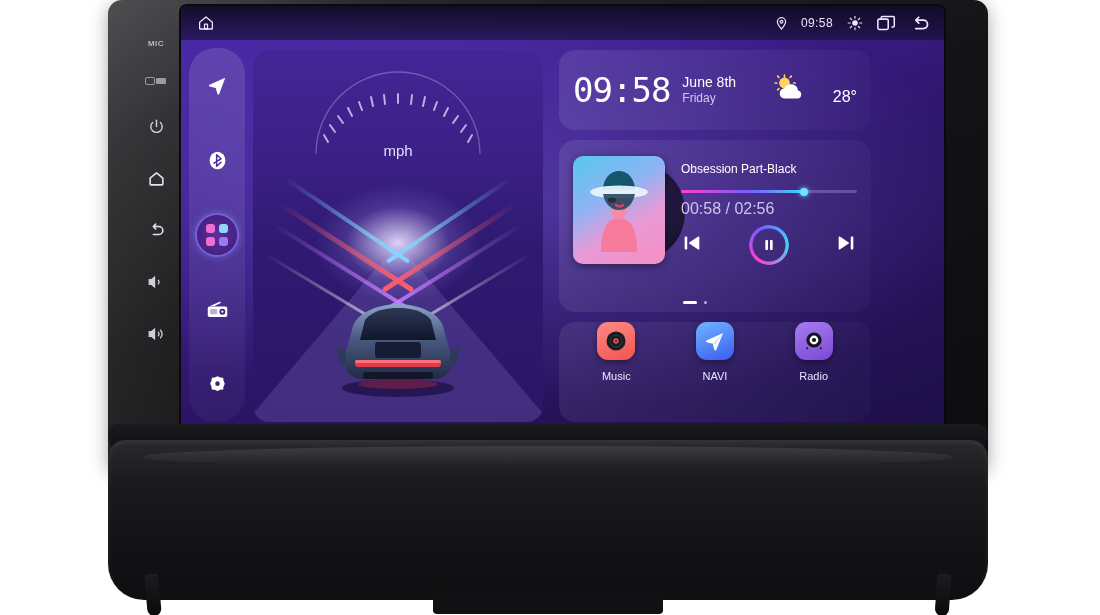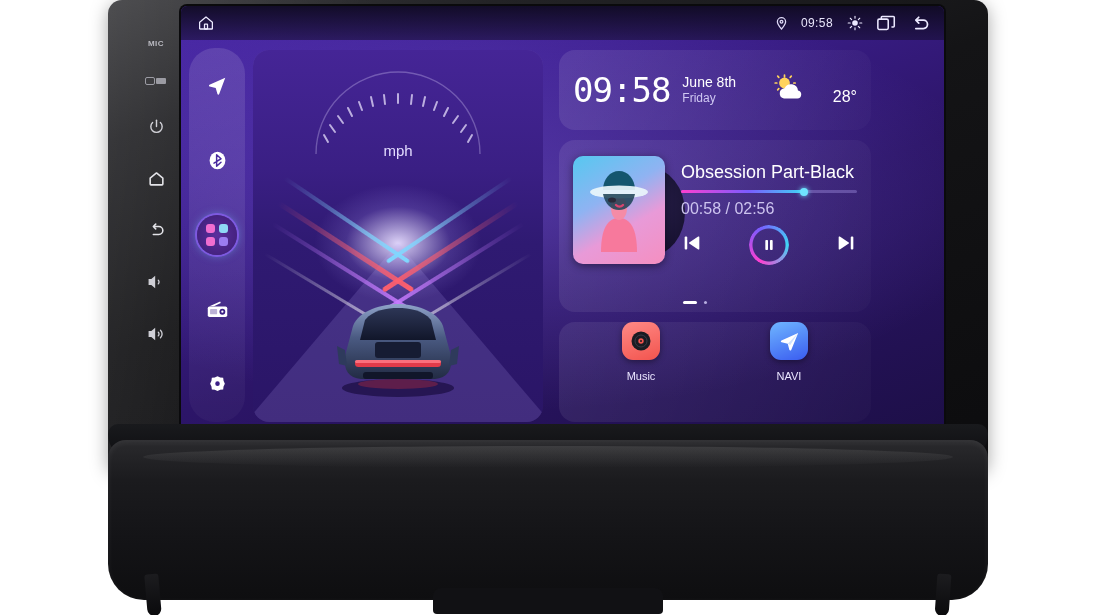--- a/index.html
+++ b/index.html
@@ -171,21 +171,21 @@
   .artwrap{ position:absolute; left:14px; top:16px; width:96px; height:112px; }
   .vinyl{
     position:absolute; right:-16px; top:12px; width:70px; height:88px;
     border-radius:50%; background:radial-gradient(circle at 40% 40%,#2b2250,#120d28);
   }
   .art{
     position:absolute; left:0; top:0; width:92px; height:108px; border-radius:10px;
     background:linear-gradient(150deg,#56c8f0 0%,#8fb3f2 38%,#e89ad8 64%,#f58fc0 100%);
     overflow:hidden; box-shadow:0 2px 8px rgba(0,0,0,.45);
   }
-  .mtitle{ position:absolute; left:122px; top:22px; font-size:18px; color:#fff; }
+  .mtitle{ position:absolute; left:122px; top:22px; font-size:12px; color:#fff; }
   .pbar{ position:absolute; left:122px; top:50px; width:176px; height:3px; border-radius:2px;
          background:rgba(190,175,255,.32); }
   .pfill{ position:absolute; left:0; top:0; height:3px; border-radius:2px;
           background:linear-gradient(90deg,#ff3fd0,#7a5cff 55%,#3fd6f5); }
   .pthumb{ position:absolute; top:-2.5px; width:8px; height:8px; border-radius:50%;
            background:#6fe3ff; box-shadow:0 0 5px #6fe3ff; transform:translateX(-4px); }
   .ptime{ position:absolute; left:122px; top:60px; font-size:16px; color:#cdc4ef; }
   .ctrls{ position:absolute; left:122px; top:82px; width:176px; height:46px;
           display:flex; align-items:center; justify-content:space-between; }
   .playbtn{ width:40px; height:40px; border-radius:50%; display:flex; align-items:center; justify-content:center;
@@ -486,20 +486,32 @@
         <span class="appicon" style="background:linear-gradient(160deg,#6fb6ff,#3a5cf0)">
           <svg width="23" height="23" viewBox="0 0 24 24">
               <path d="M21 3.2 3.6 10.9c-.9.4-.8 1.7.2 1.9l6.4 1.5 1.6 6.4c.3 1 1.6 1.1 2 .2z" fill="#ffffff"></path>
               <path d="M10.2 14.3 21 3.2l-8.2 12.5z" fill="#cfe2ff"></path>
             </svg>
         </span>
         <span class="applabel">NAVI</span>
       </div>
 
 
+      <div class="app">
+        <span class="appicon" style="background:linear-gradient(160deg,#a77cf0,#7a49d6)">
+          <svg width="24" height="24" viewBox="0 0 24 24">
+              <circle cx="12" cy="11" r="7.6" fill="#14141c"></circle>
+              <circle cx="12" cy="11" r="4.4" fill="#ffffff"></circle>
+              <circle cx="12" cy="11" r="2.1" fill="#14141c"></circle>
+              <circle cx="5.2" cy="19.2" r="1" fill="#14141c"></circle>
+              <circle cx="18.8" cy="19.2" r="1" fill="#14141c"></circle>
+            </svg>
+        </span>
+        <span class="applabel">Radio</span>
+      </div>
 
     </div>
   </div>
 
   <div class="shroud-lip"></div>
   <div class="shroud">
     <div class="tab left"></div>
     <div class="tab right"></div>
     <div class="foot"></div>
   </div>

